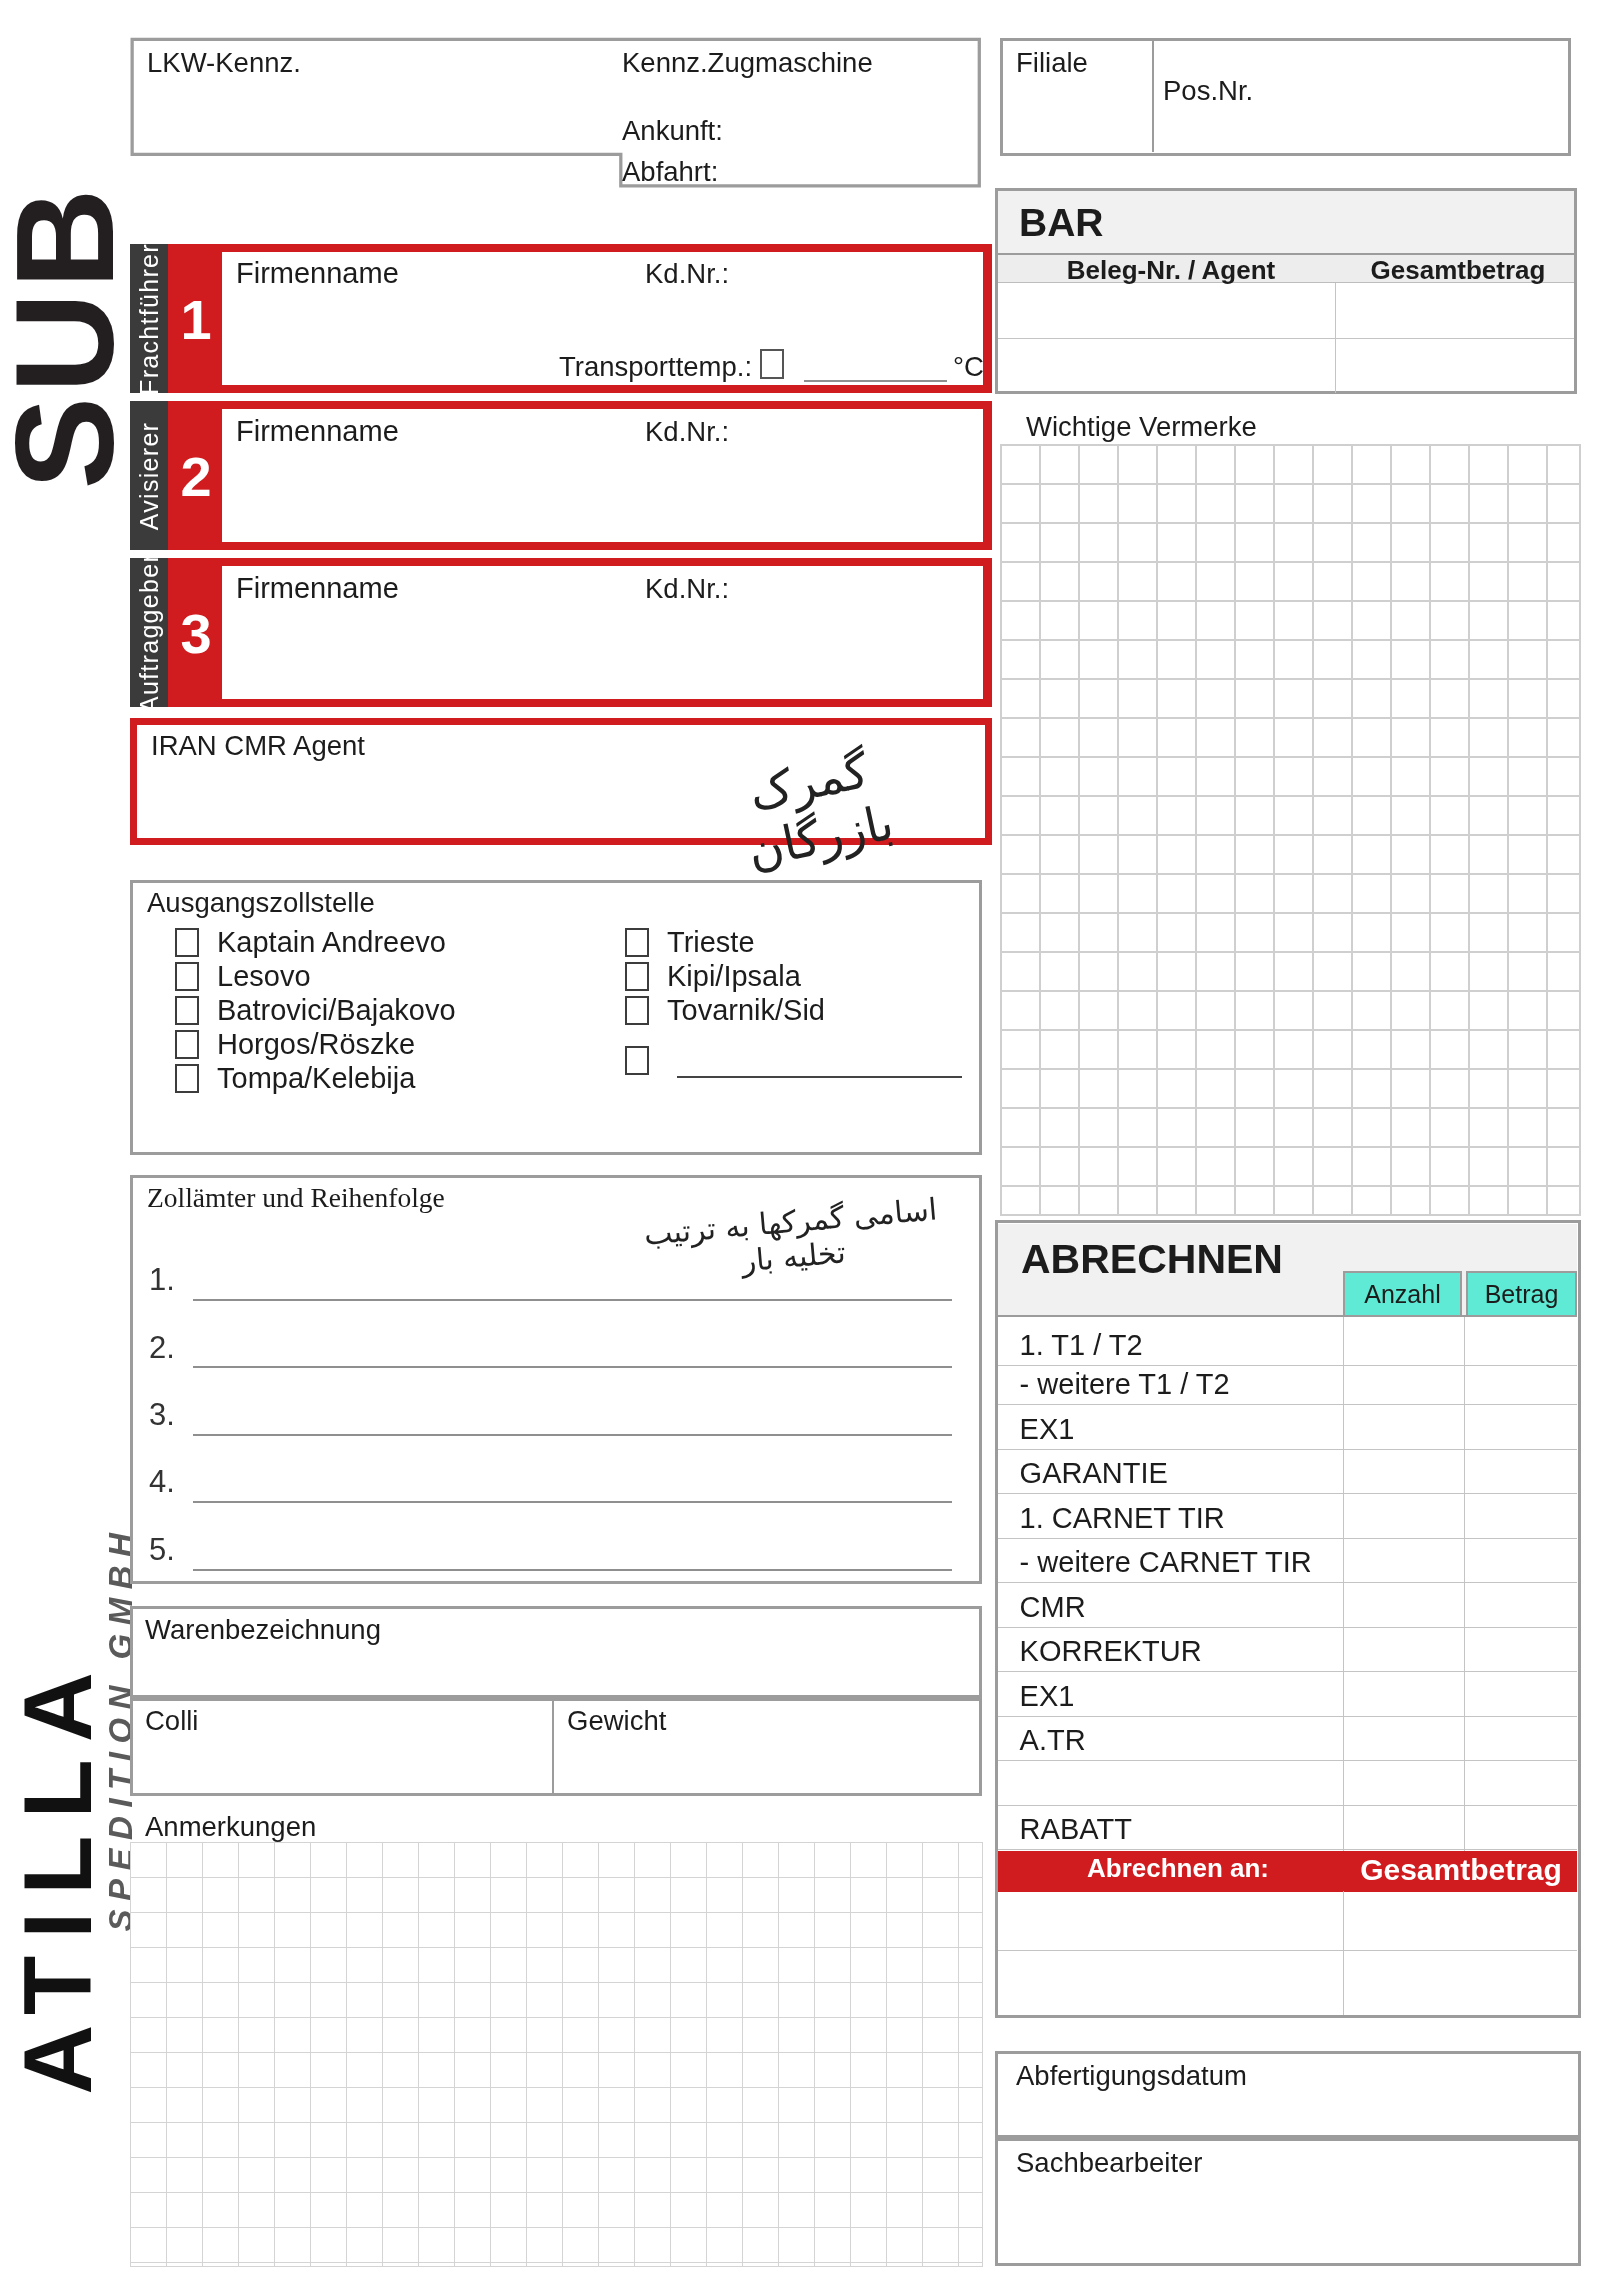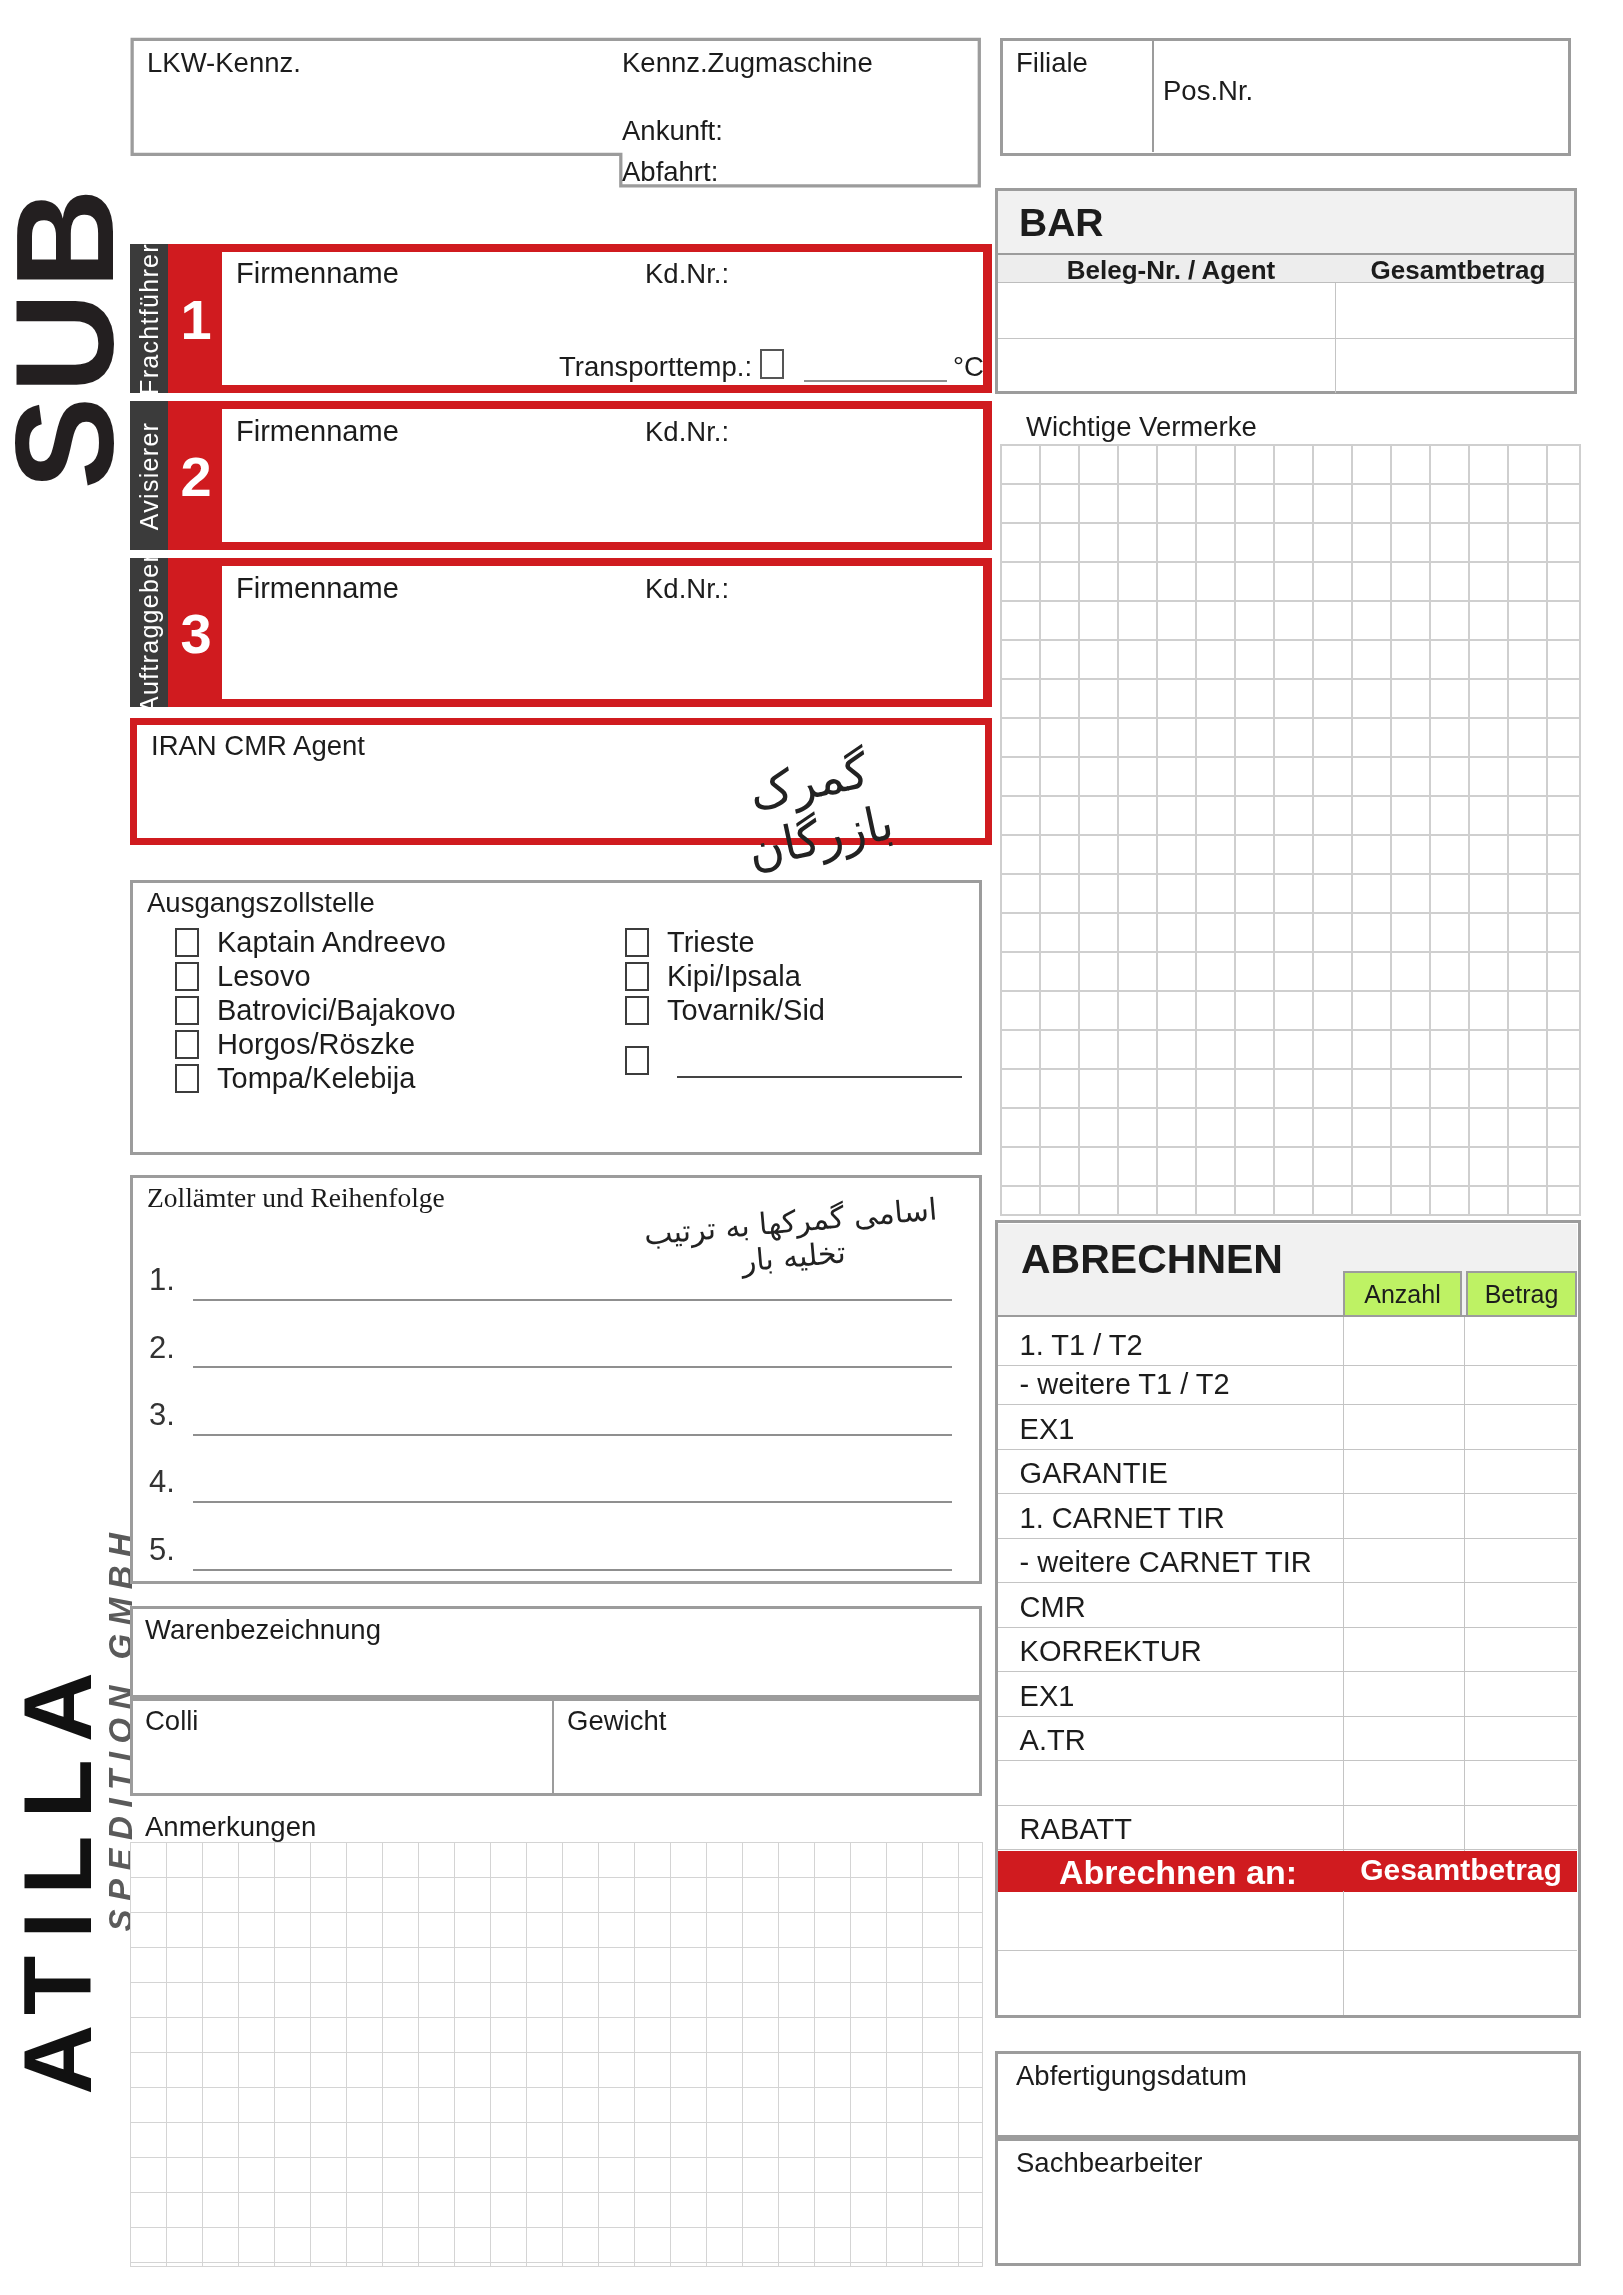--- a/index.html
+++ b/index.html
@@ -26,21 +26,21 @@
   .vermerke-grid{position:absolute;background:#fff;
      background-image:linear-gradient(to right,#cfcfcf 2px,transparent 2px),
                       linear-gradient(to bottom,#cfcfcf 2px,transparent 2px);
      background-size:39px 39px;border-right:2px solid #cfcfcf;border-bottom:2px solid #cfcfcf;box-sizing:border-box;}
   .anmerk-grid{position:absolute;background:#fff;
      background-image:linear-gradient(to right,#d4d4d4 1.3px,transparent 1.3px),
                       linear-gradient(to bottom,#d4d4d4 1.3px,transparent 1.3px);
      background-size:36px 35px;border-right:1.3px solid #d4d4d4;border-bottom:1.3px solid #d4d4d4;box-sizing:border-box;}
   .vlogo{position:absolute;transform:translate(-50%,-50%) rotate(-90deg);white-space:nowrap;}
   .titlezone{position:absolute;background:#f1f1f1;border-bottom:2px solid #9c9c9c;box-sizing:border-box;}
-  .hdrcell{position:absolute;background:#bef264;border:2px solid #9c9c9c;box-sizing:border-box;
+  .hdrcell{position:absolute;background:#5eead4;border:2px solid #9c9c9c;box-sizing:border-box;
            text-align:center;font-size:25px;}
   .arow{position:absolute;left:998px;width:579px;height:44px;border-bottom:1.3px solid #c4c4c4;box-sizing:border-box;}
   .arow .t{position:absolute;left:21.6px;top:6.5px;font-size:29px;white-space:nowrap;}
 </style>
 </head>
 <body>
 
 <div class="vlogo" style="left:65px;top:337px;font-size:139px;font-weight:900;letter-spacing:3.9px;color:#231f20;">SUB</div>
 
 <div class="vlogo" style="left:121px;top:1728px;font-size:33px;font-weight:bold;font-style:italic;letter-spacing:8.5px;color:#5a5a5a;">SPEDITION GMBH</div>
@@ -205,21 +205,21 @@
     <span class="t"></span>
   </div>
 <div class="arow" style="top:1806px;">
     <span class="t">RABATT</span>
   </div>
 
 <div class="colline" style="left:1343px;top:1317px;height:534px;"></div>
 <div class="colline" style="left:1464px;top:1317px;height:534px;"></div>
 
 <div class="redbox" style="left:998px;top:1851px;width:579px;height:41px;"></div>
-<div class="ctr lbl-b" style="left:1178px;top:1853px;font-size:34px;color:#fff;">Abrechnen an:</div>
+<div class="ctr lbl-b" style="left:1178px;top:1853px;font-size:26px;color:#fff;">Abrechnen an:</div>
 <div class="ctr lbl-b" style="left:1461px;top:1853px;font-size:30px;color:#fff;">Gesamtbetrag</div>
 
 <div class="rowline" style="left:998px;top:1950px;width:579px;"></div>
 <div class="colline" style="left:1343px;top:1891px;height:124px;"></div>
 <div class="abs" style="left:1000px;top:1893px;width:340px;height:55px;"></div>
 <div class="abs" style="left:1345px;top:1893px;width:229px;height:55px;"></div>
 <div class="abs" style="left:1000px;top:1953px;width:340px;height:62px;"></div>
 <div class="abs" style="left:1345px;top:1953px;width:229px;height:62px;"></div>
 
 <div class="box" style="left:995px;top:2051px;width:586px;height:87px;"></div>

